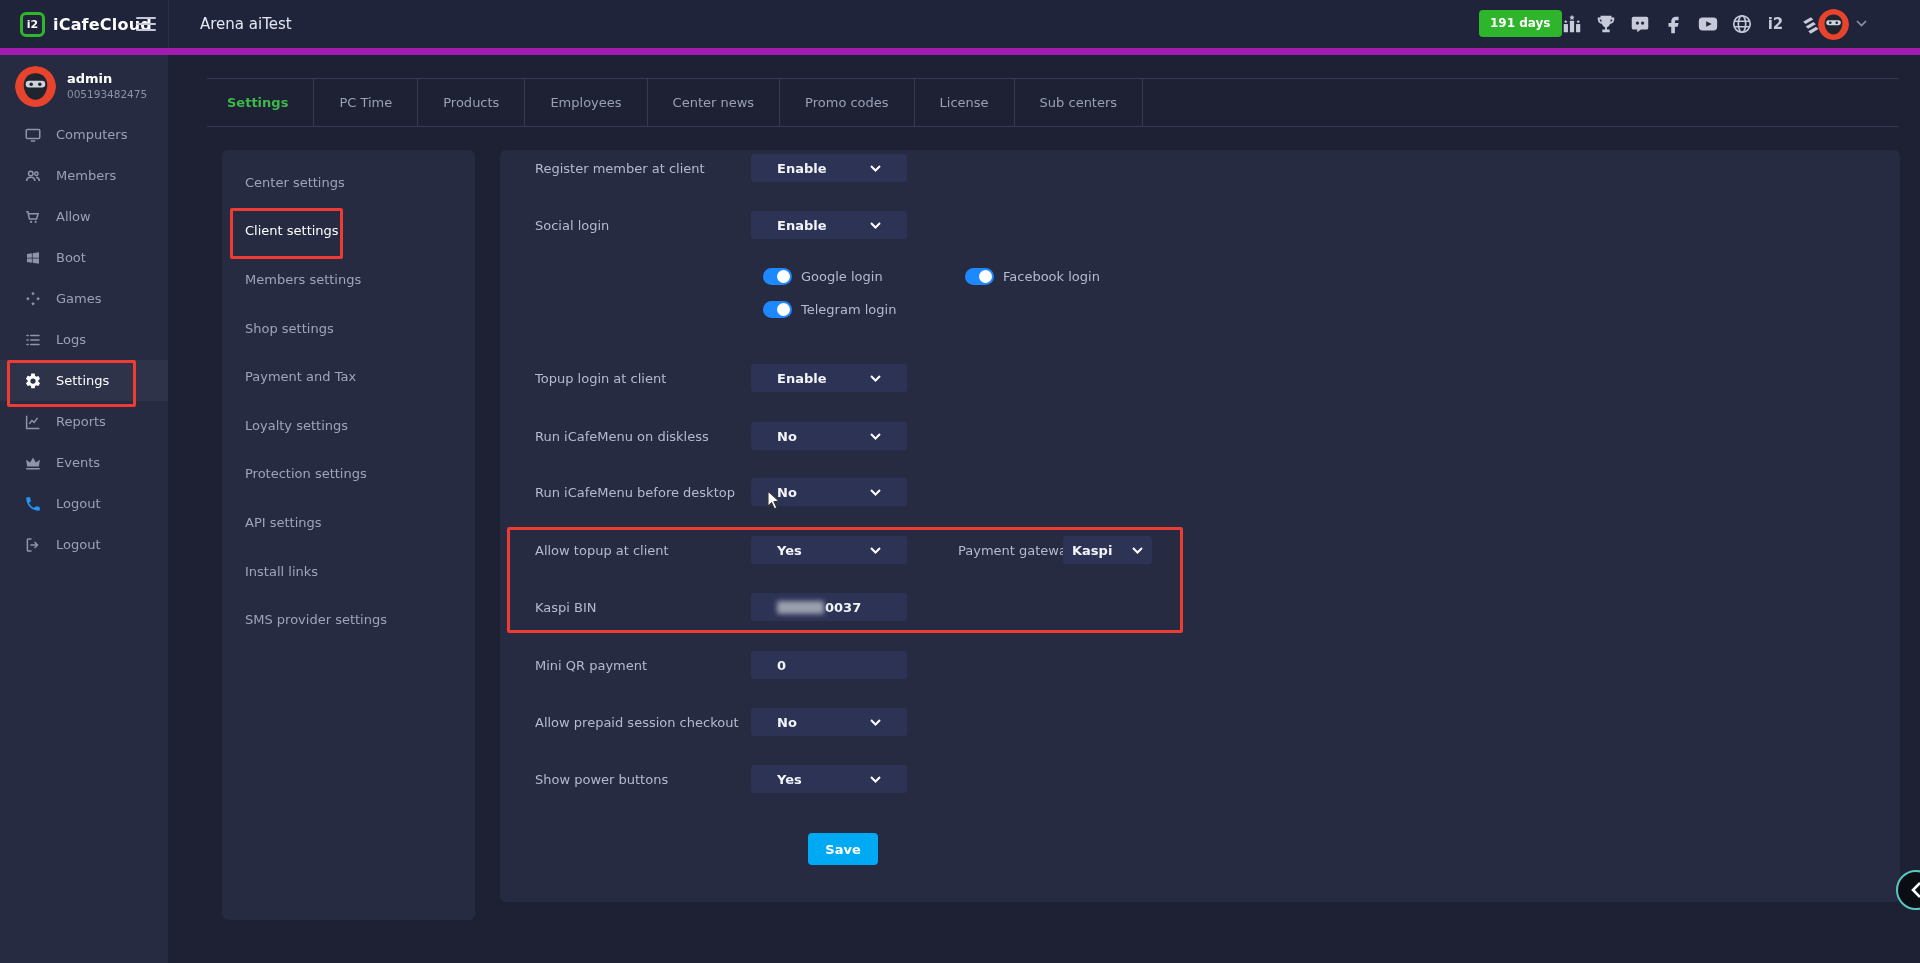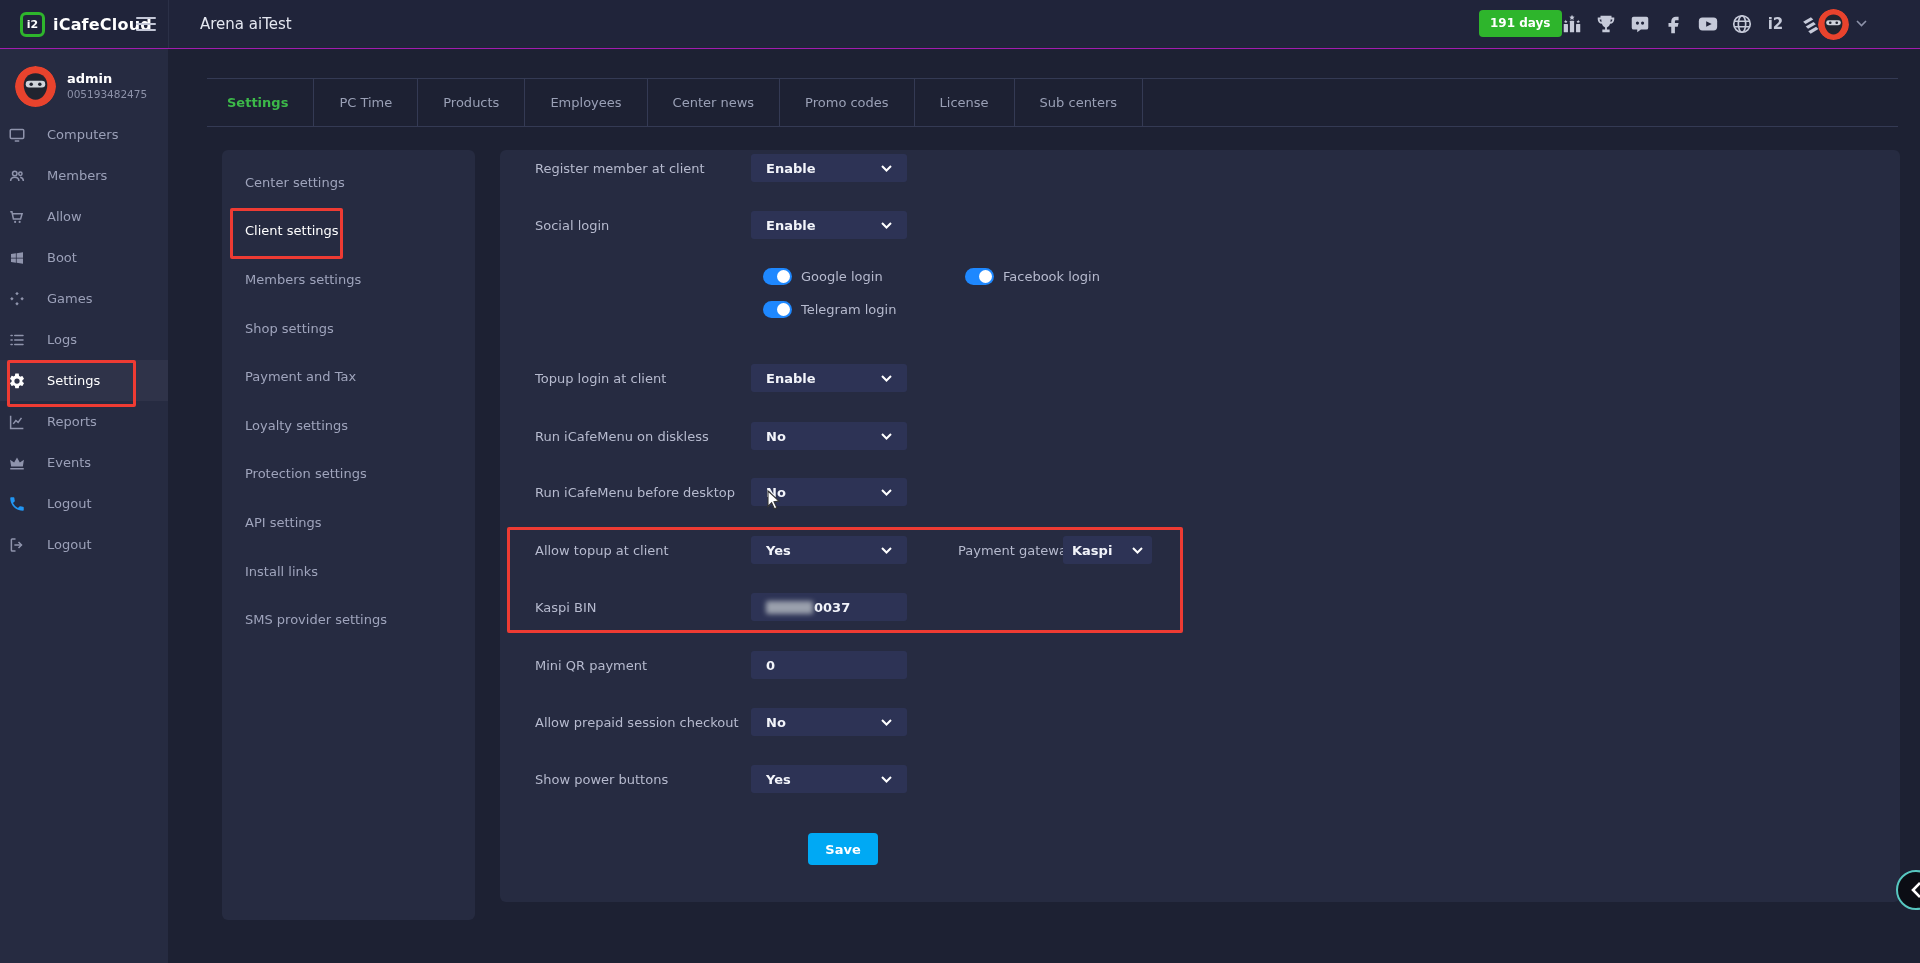--- a/index.html
+++ b/index.html
@@ -3,21 +3,21 @@
 <meta charset="utf-8">
 <style>
   html,body{margin:0;padding:0}
   body{
     width:1920px;height:963px;overflow:hidden;position:relative;
     background:#1d2133;color:#c3c7d8;
     font-family:"DejaVu Sans","Liberation Sans",sans-serif;font-size:13px;
   }
   svg{display:block}
   
-  .topbar{position:absolute;left:0;top:0;width:1920px;height:48px;background:#20243a;border-bottom:1px solid #a21caf;z-index:5}
+  .topbar{position:absolute;left:0;top:0;width:1920px;height:48px;background:#20243a;border-bottom:7px solid #a21caf;z-index:5}
   .brand{position:absolute;left:20px;top:0;height:48px;display:flex;align-items:center;gap:8px}
   .logo-box{width:25px;height:25px;border:3px solid #2eb52c;border-radius:6px;box-sizing:border-box;
     display:flex;align-items:center;justify-content:center;font-size:11px;font-weight:bold;color:#fff;background:#20243a}
   .logo-text{color:#fff;font-size:16px;font-weight:600;letter-spacing:.2px}
   .hamburger{position:absolute;left:136px;top:17px;width:20px;cursor:pointer}
   .hamburger span{display:block;height:2px;background:#c2c6d6;margin-bottom:4px;border-radius:1px}
   .topbar-sep{position:absolute;left:168px;top:0;height:48px;border-left:1px solid #2b3047}
   .page-title{position:absolute;left:200px;top:0;line-height:48px;font-size:15px;color:#e4e7f0}
   .days-badge{position:absolute;left:1479px;top:10px;height:27px;line-height:27px;padding:0 11px;background:#2eb52c;
     color:#fff;border-radius:4px;font-size:12px;font-weight:600}
@@ -27,21 +27,21 @@
   .i2glyph{font-weight:bold;font-size:15px;color:#c6cad9}
   .header-avatar{position:absolute;left:1818px;top:9px;width:31px;height:31px;border-radius:50%;overflow:hidden;cursor:pointer}
   .avatar-chevron{position:absolute;left:1856px;top:20px;color:#8d92a9}
   
   .sidebar{position:absolute;left:0;top:48px;width:168px;height:915px;background:#262b41;z-index:4}
   .user{position:absolute;left:15px;top:18px;display:flex;align-items:center;gap:11px}
   .user-avatar{width:41px;height:41px;border-radius:50%;overflow:hidden}
   .user-name{font-size:13px;font-weight:bold;color:#fff;line-height:16px}
   .user-id{font-size:10.5px;color:#8d92a9;line-height:15px}
   .nav{position:absolute;left:0;top:66px;width:168px}
-  .nav-item{height:41px;display:flex;align-items:center;padding-left:8px;gap:21px;color:#9ba0b8;cursor:pointer}
+  .nav-item{height:41px;display:flex;align-items:center;padding-left:24px;gap:14px;color:#9ba0b8;cursor:pointer}
   .nav-item .nico{width:18px;height:18px;color:#8f94ac}
   .nav-item .nico svg{width:18px;height:18px}
   .nav-item.active{background:#2f3349;color:#fff}
   .nav-item.active .nico{color:#fff}
   .nico.phone{color:#2196f3}
   
   .tabbar{position:absolute;left:207px;top:78px;width:1691px;height:47px;border-top:1px solid #343a54;border-bottom:1px solid #343a54;
     display:flex;align-items:stretch;z-index:3}
   .tab{padding:0 25px;display:flex;align-items:center;color:#9aa0b6;border-right:1px solid #343a54;cursor:pointer;font-size:13px}
   .tab:first-child{padding-left:20px}
@@ -49,21 +49,21 @@
   
   .panel{background:#262b41;border-radius:6px;position:absolute}
   .panel-menu{left:222px;top:150px;width:253px;height:770px;padding-top:8px;box-sizing:border-box}
   .menu-item{height:48.6px;display:flex;align-items:center;padding-left:23px;color:#9fa4bc;cursor:pointer}
   .menu-item.active{color:#fff;font-weight:400}
   .panel-form{left:500px;top:150px;width:1400px;height:752px}
   .frow{position:absolute;left:35px;height:28px;display:flex;align-items:center}
   .flabel{position:absolute;left:0;color:#b6bace;white-space:nowrap}
   .fctl{position:absolute;left:216px}
   .select,.input{width:156px;height:28px;background:#2d3355;border-radius:3px;color:#f2f4fa;font-weight:600;font-size:13px;
-    display:flex;align-items:center;padding:0 15px;box-sizing:border-box;cursor:pointer}
+    display:flex;align-items:center;padding:0 26px;box-sizing:border-box;cursor:pointer}
   .select{justify-content:space-between}
   .select svg{width:11px;height:7px;flex:none}
   .toggle{width:29px;height:17px;border-radius:9px;background:#1e88ff;position:relative;flex:none;cursor:pointer}
   .toggle .knob{position:absolute;right:2px;top:2px;width:13px;height:13px;border-radius:50%;background:#fff}
   .tgl-label{margin-left:9px;color:#b6bace}
   .tgroup{position:absolute;display:flex;align-items:center}
   .blur-chip{width:47px;height:13px;background:#9aa0ad;border-radius:2px;filter:blur(2.5px);margin-right:1px}
   .save-btn{position:absolute;left:308px;top:683px;width:70px;height:32px;background:#00a9f4;border:none;border-radius:4px;
     color:#fff;font-size:13px;font-weight:600;font-family:inherit;cursor:pointer}
   

